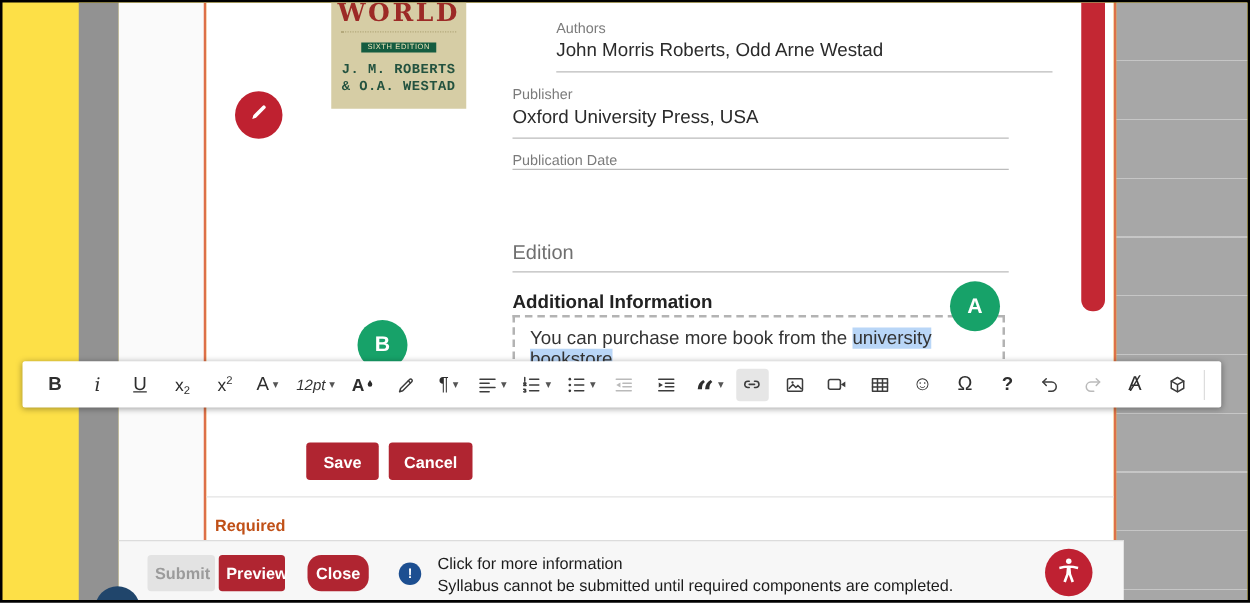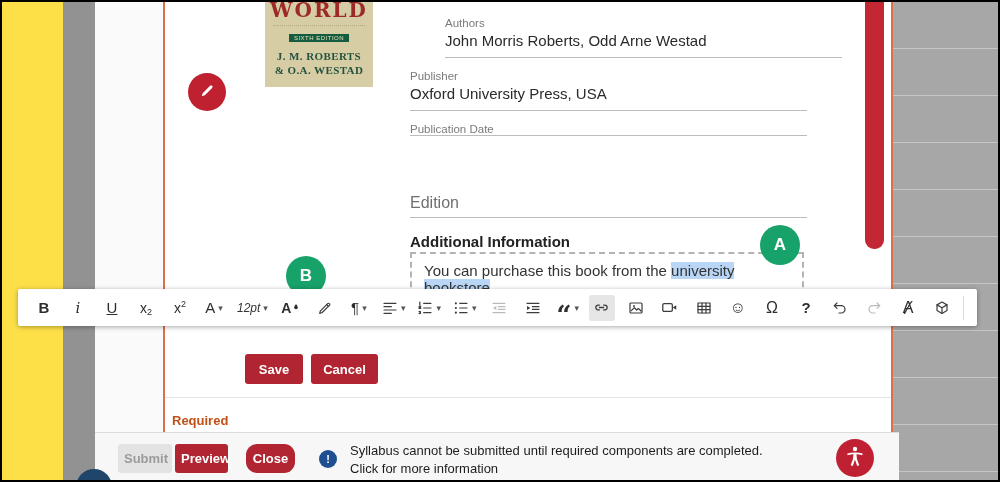--- a/index.html
+++ b/index.html
@@ -15,21 +15,21 @@
   .orange-line{position:absolute;top:0;width:2px;height:430px;background:#dd7048;}
   .orange-left{left:161px;} .orange-right{left:889px;}
   .scrollbar{position:absolute;left:863px;top:0;width:19px;height:247px;background:#c32733;border-radius:0 0 9px 9px;}
   
   .book{position:absolute;left:263px;top:0;width:108px;height:85px;background:#d6cda5;overflow:hidden;text-align:center;}
   .book-title{font-family:"DejaVu Serif","Liberation Serif",serif;color:#9c2a26;font-size:20px;font-weight:600;
               letter-spacing:2px;margin-top:-4px;}
   .book-rule{border-top:1px dotted #b4a97c;margin:3px 8px 0 8px;}
   .book-banner{display:inline-block;background:#145c40;color:#e9e2b8;font-size:6px;letter-spacing:.5px;
                padding:1px 5px;margin-top:6px;}
-  .book-authors{font-family:Liberation Serif, serif;color:#23523f;font-weight:700;
+  .book-authors{font-family:Liberation Mono, monospace;color:#23523f;font-weight:700;
                 font-size:11px;line-height:1.3;margin-top:5px;letter-spacing:.4px;}
   
   .edit-circle{position:absolute;left:186px;top:71px;width:38px;height:38px;border-radius:50%;background:#bf2130;
                display:flex;align-items:center;justify-content:center;cursor:pointer;}
   
   .field{position:absolute;left:408px;width:397px;border-bottom:1px solid #bcbcbc;}
   .f-label{font-size:11.5px;color:#7b7b7b;}
   .f-value{font-size:15px;color:#2a2a2a;margin-top:3px;padding-bottom:8px;}
   .section-heading{position:absolute;left:408px;top:231px;font-size:15px;font-weight:700;color:#222;}
   
@@ -122,21 +122,21 @@
   </div>
   <div class="field" style="top:121px;">
     <div class="f-label">Publication Date</div>
   </div>
   <div class="field" style="top:192px;">
     <div class="f-label" style="font-size:16px;color:#6f6f6f;padding-bottom:5px;">Edition</div>
   </div>
 
   <div class="section-heading">Additional Information</div>
 
-  <div class="editor-box"><span>You can purchase this book from the </span><span class="sel">university bookstore</span><span>.</span></div>
+  <div class="editor-box"><span>You can purchase more book from the </span><span class="sel">university bookstore</span><span>.</span></div>
 
   <div class="badge badge-a">A</div>
   <div class="badge badge-b">B</div>
 
   <div class="toolbar">
       <div class="tb-btn">
         <span class="g g-bold">B</span>
       </div>
       <div class="tb-btn">
         <span class="g g-italic">i</span>
@@ -306,22 +306,22 @@
 
   <div class="panel-divider"></div>
   <div class="required">Required</div>
 
   <div class="footer">
     <button class="fbtn fbtn-submit" disabled="">Submit</button>
     <button class="fbtn fbtn-preview">Preview</button>
     <button class="fbtn fbtn-close">Close</button>
     <div class="info-circle">!</div>
     <div class="notice">
+      <div>Click for more information</div>
       <div>Syllabus cannot be submitted until required components are completed.</div>
-      <div>Click for more information</div>
     </div>
     <div class="a11y-circle">
       <span>
         <svg width="22" height="22" viewBox="0 0 24 24">
             <circle cx="12" cy="4.4" r="2.4" fill="#fff"></circle>
             <path d="M3.6 9.2c5.5-1.5 11.3-1.5 16.8 0l-.5 2.1c-2.9-.8-4.4-1-6.3-1.1l.5 5.2 2.5 6.6-2.2.8-2.4-6.6h-.1l-2.4 6.6-2.2-.8 2.5-6.6.5-5.2c-1.9.1-3.4.3-6.3 1.1l-.4-2.1z" fill="#fff"></path>
           </svg>
       </span>
     </div>
   </div>

